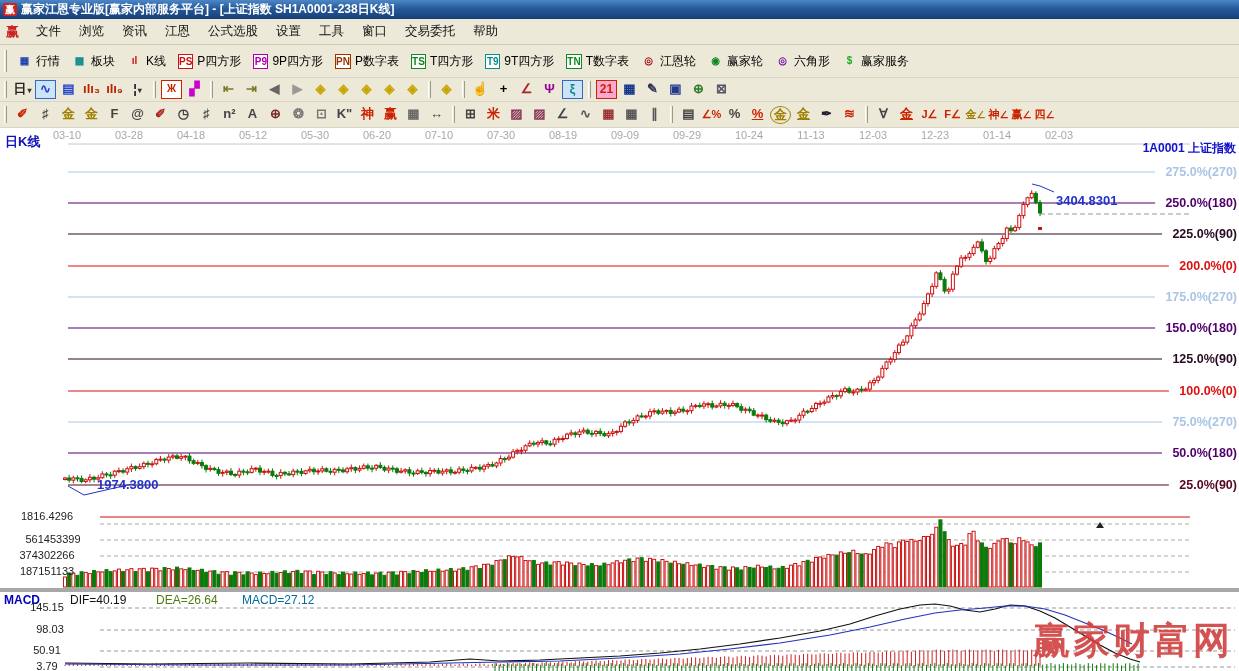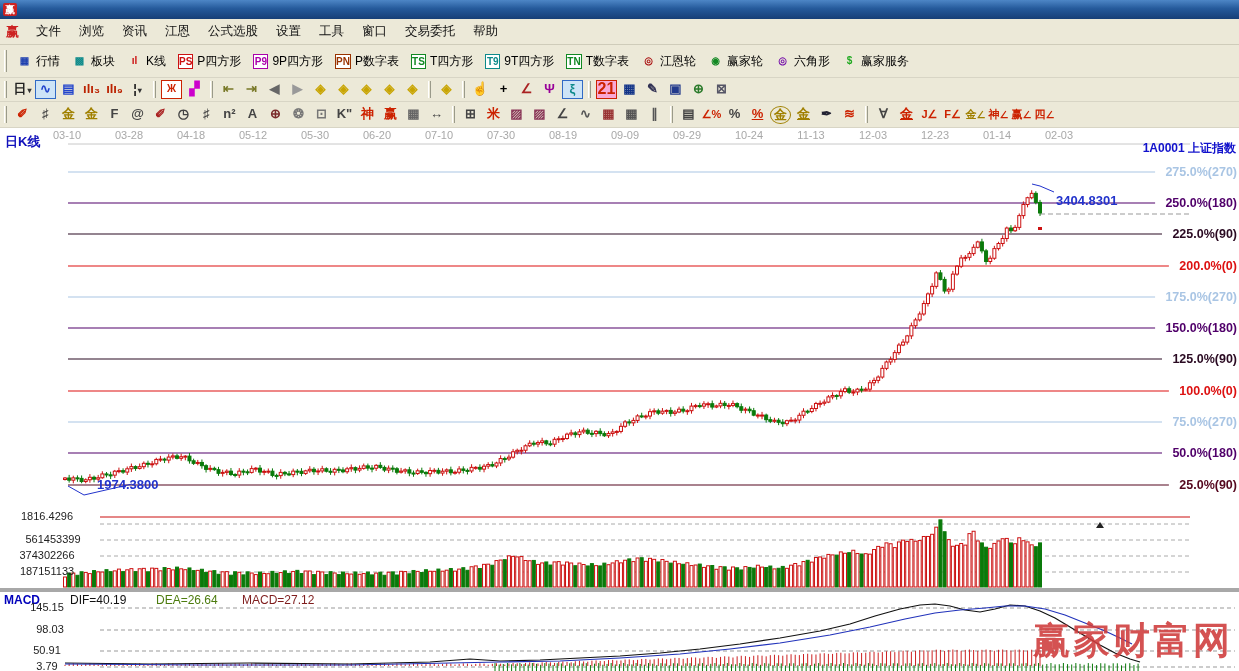--- a/index.html
+++ b/index.html
@@ -29,28 +29,29 @@
   #period-label{position:absolute;left:5px;top:133px;font-size:13px;font-weight:bold;color:#1111bb}
   #symbol-label{position:absolute;right:3px;top:140px;font-size:12px;font-weight:bold;color:#1111cc}
   #price-current{position:absolute;left:1056px;top:193px;font-size:13px;font-weight:bold;color:#2233cc}
   #price-start{position:absolute;left:97px;top:477px;font-size:13px;font-weight:bold;color:#2233cc}
   .lvl-label{position:absolute;width:94px;text-align:center;font-size:11px;color:#222}
   #macd-header{position:absolute;left:0;top:593px;width:700px;height:14px;font-size:12px}
   #macd-header span{position:absolute;top:0;white-space:nowrap}
   #macd-title{left:4px;color:#0000bb;font-weight:bold}
   #dif-label{left:70px;color:#111}
   #dea-label{left:156px;color:#4d7c0f}
-  #macd-label{left:242px;color:#7f1d1d}
+  #macd-label{left:242px;color:#0369a1}
   #watermark{position:absolute;right:6px;top:616px;font-size:37px;font-weight:bold;color:#cf3b3b;opacity:.88;font-family:"Liberation Serif",serif;letter-spacing:3px}
 </style>
 </head>
 <body>
 
 <div id="titlebar">
   <span class="tlogo">赢</span>
+  <span>赢家江恩专业版[赢家内部服务平台] - [上证指数  SH1A0001-238日K线]</span>
 </div>
 
 <div id="menubar">
   <span class="menu-logo">赢</span>
 <span class="menu-item">文件</span>
     <span class="menu-item">浏览</span>
     <span class="menu-item">资讯</span>
     <span class="menu-item">江恩</span>
     <span class="menu-item">公式选股</span>
     <span class="menu-item">设置</span>
@@ -138,21 +139,21 @@
     <span class="ticon" style="color: rgb(200, 164, 0);">◈</span>
     <span class="groove"></span>
     <span class="ticon" style="color: rgb(200, 164, 0);">◈</span>
     <span class="groove"></span>
     <span class="ticon" style="color: rgb(85, 85, 85);">☝</span>
     <span class="ticon" style="color: rgb(0, 0, 0);">+</span>
     <span class="ticon" style="color: rgb(170, 34, 34);">∠</span>
     <span class="ticon" style="color: rgb(153, 0, 153);">Ψ</span>
     <span class="ticon pressed" style="color: rgb(13, 138, 138);">ξ</span>
     <span class="groove"></span>
-    <span class="ticon" style="color: rgb(204, 34, 0); border: 1px solid rgb(204, 34, 0); line-height: 16px; background: #f9a8d4; font-size: 16px;">21</span>
+    <span class="ticon" style="color: rgb(204, 34, 0); border: 1px solid rgb(204, 34, 0); line-height: 16px; background: #f9a8d4; font-size: 12px;">21</span>
     <span class="ticon" style="color: rgb(17, 51, 136);">▦</span>
     <span class="ticon" style="color: rgb(51, 51, 85);">✎</span>
     <span class="ticon" style="color: rgb(34, 58, 140);">▣</span>
     <span class="ticon" style="color: rgb(42, 122, 42);">⊕</span>
     <span class="ticon" style="color: rgb(85, 85, 102);">⊠</span>
   </div>
 <div id="tb3" class="tb">
     <span class="groove"></span>
     <span class="ticon" style="color: rgb(204, 34, 0);">✐</span>
     <span class="ticon" style="color: rgb(68, 68, 68);">♯</span>

